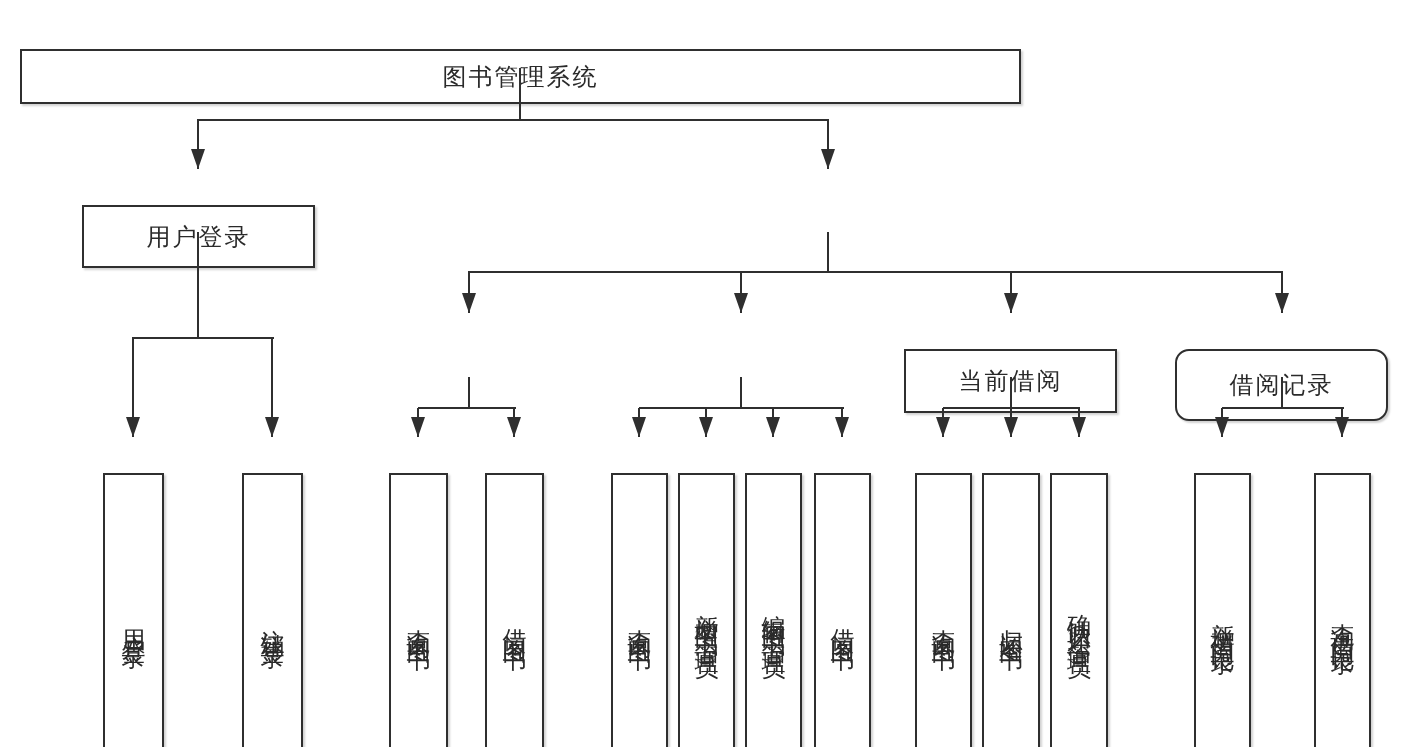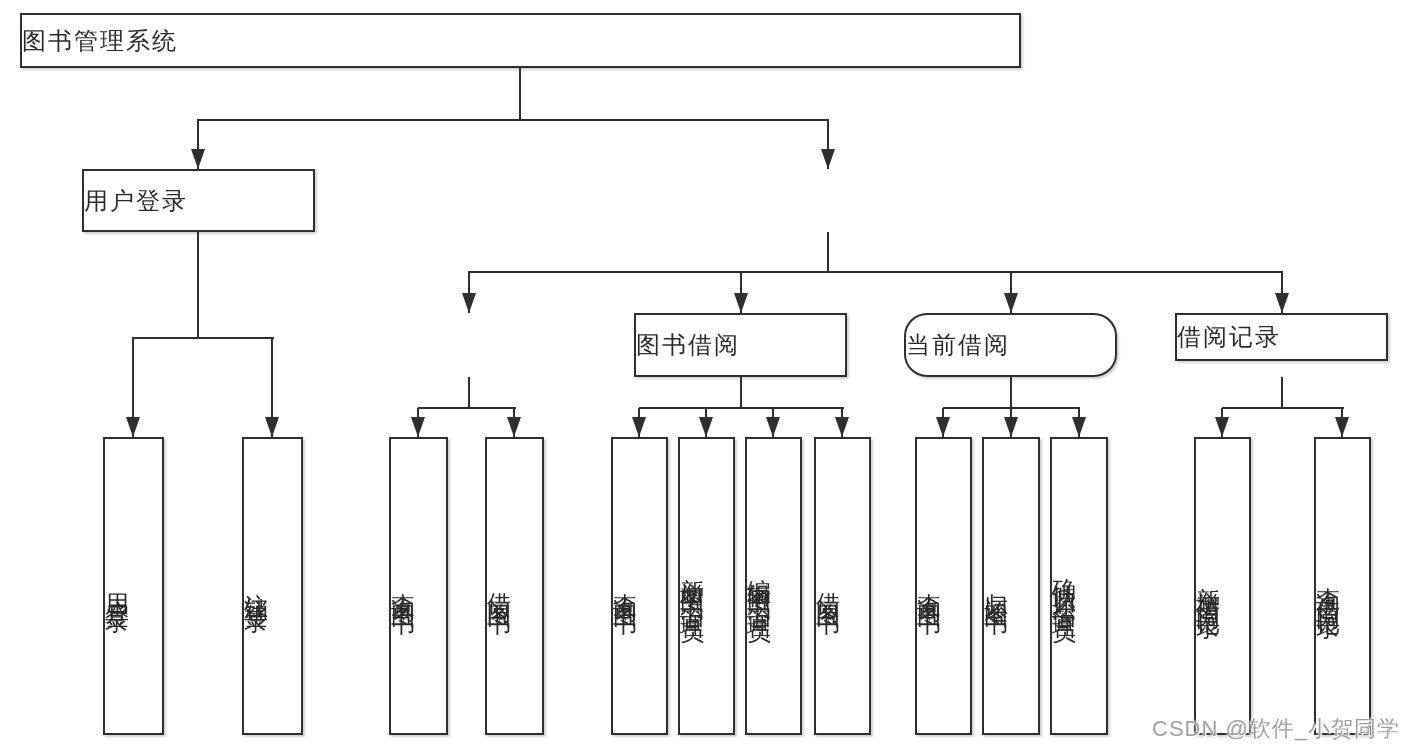--- a/index.html
+++ b/index.html
@@ -11,22 +11,23 @@
   }
   html,body{margin:0;padding:0;background:var(--bg);}
   .canvas{
     position:relative;width:1405px;height:747px;background:var(--bg);
     font-family:"Liberation Sans","DejaVu Sans",sans-serif;color:var(--text);
     overflow:hidden;
   }
   .box{
     position:absolute;box-sizing:border-box;background:var(--box-bg);
     border:2px solid var(--line);
-    display:flex;align-items:center;
+    display:flex;align-items:center;justify-content:center;
     box-shadow:2px 2px 2px rgba(0,0,0,0.18);
+    margin-top:36px;
   }
   .box-h span{font-size:24px;letter-spacing:2px;white-space:nowrap;}
   .box-v span{
     writing-mode:vertical-rl;text-orientation:mixed;
     font-size:24px;letter-spacing:6px;line-height:1;white-space:nowrap;
   }
   .vline{position:absolute;width:2px;background:var(--line);}
   .hline{position:absolute;height:2px;background:var(--line);}
   .arrow{
     position:absolute;width:0;height:0;
@@ -47,27 +48,24 @@
 <div class="canvas">
 
   <div class="box box-h" style="left:20px;top:13px;width:1001px;height:55px;">
     <span>图书管理系统</span>
   </div>
 
   <div class="box box-h" style="left:82px;top:169px;width:233px;height:63px;">
     <span>用户登录</span>
   </div>
 
-  <div class="box box-h" style="left:634px;top:313px;width:213px;height:64px;">
-    <span>图书借阅</span>
-  </div>
-  <div class="box box-h" style="left:904px;top:313px;width:213px;height:64px;border-radius:23px;">
+  <div class="box box-h" style="left:904px;top:313px;width:213px;height:64px;">
     <span>当前借阅</span>
   </div>
-  <div class="box box-h" style="left:1175px;top:313px;width:213px;height:48px;">
+  <div class="box box-h" style="left:1175px;top:313px;width:213px;height:72px;border-radius:14px;">
     <span>借阅记录</span>
   </div>
 
   <div class="box box-v" style="left:103px;top:437px;width:61px;height:298px;">
     <span>用户登录</span>
   </div>
   <div class="box box-v" style="left:242px;top:437px;width:61px;height:298px;">
     <span>注销登录</span>
   </div>
 
@@ -160,15 +158,14 @@
   <div class="vline" style="left:1078px;top:408px;height:29px;"></div>
   <div class="arrow" style="left:1079px;top:417px;"></div>
 
   <div class="vline" style="left:1281px;top:377px;height:31px;"></div>
   <div class="hline" style="left:1222px;top:407px;width:122px;"></div>
   <div class="vline" style="left:1221px;top:408px;height:29px;"></div>
   <div class="arrow" style="left:1222px;top:417px;"></div>
   <div class="vline" style="left:1341px;top:408px;height:29px;"></div>
   <div class="arrow" style="left:1342px;top:417px;"></div>
 
-  <div class="watermark">CSDN @软件_小贺同学</div>
 
 </div>
 
 </body></html>

